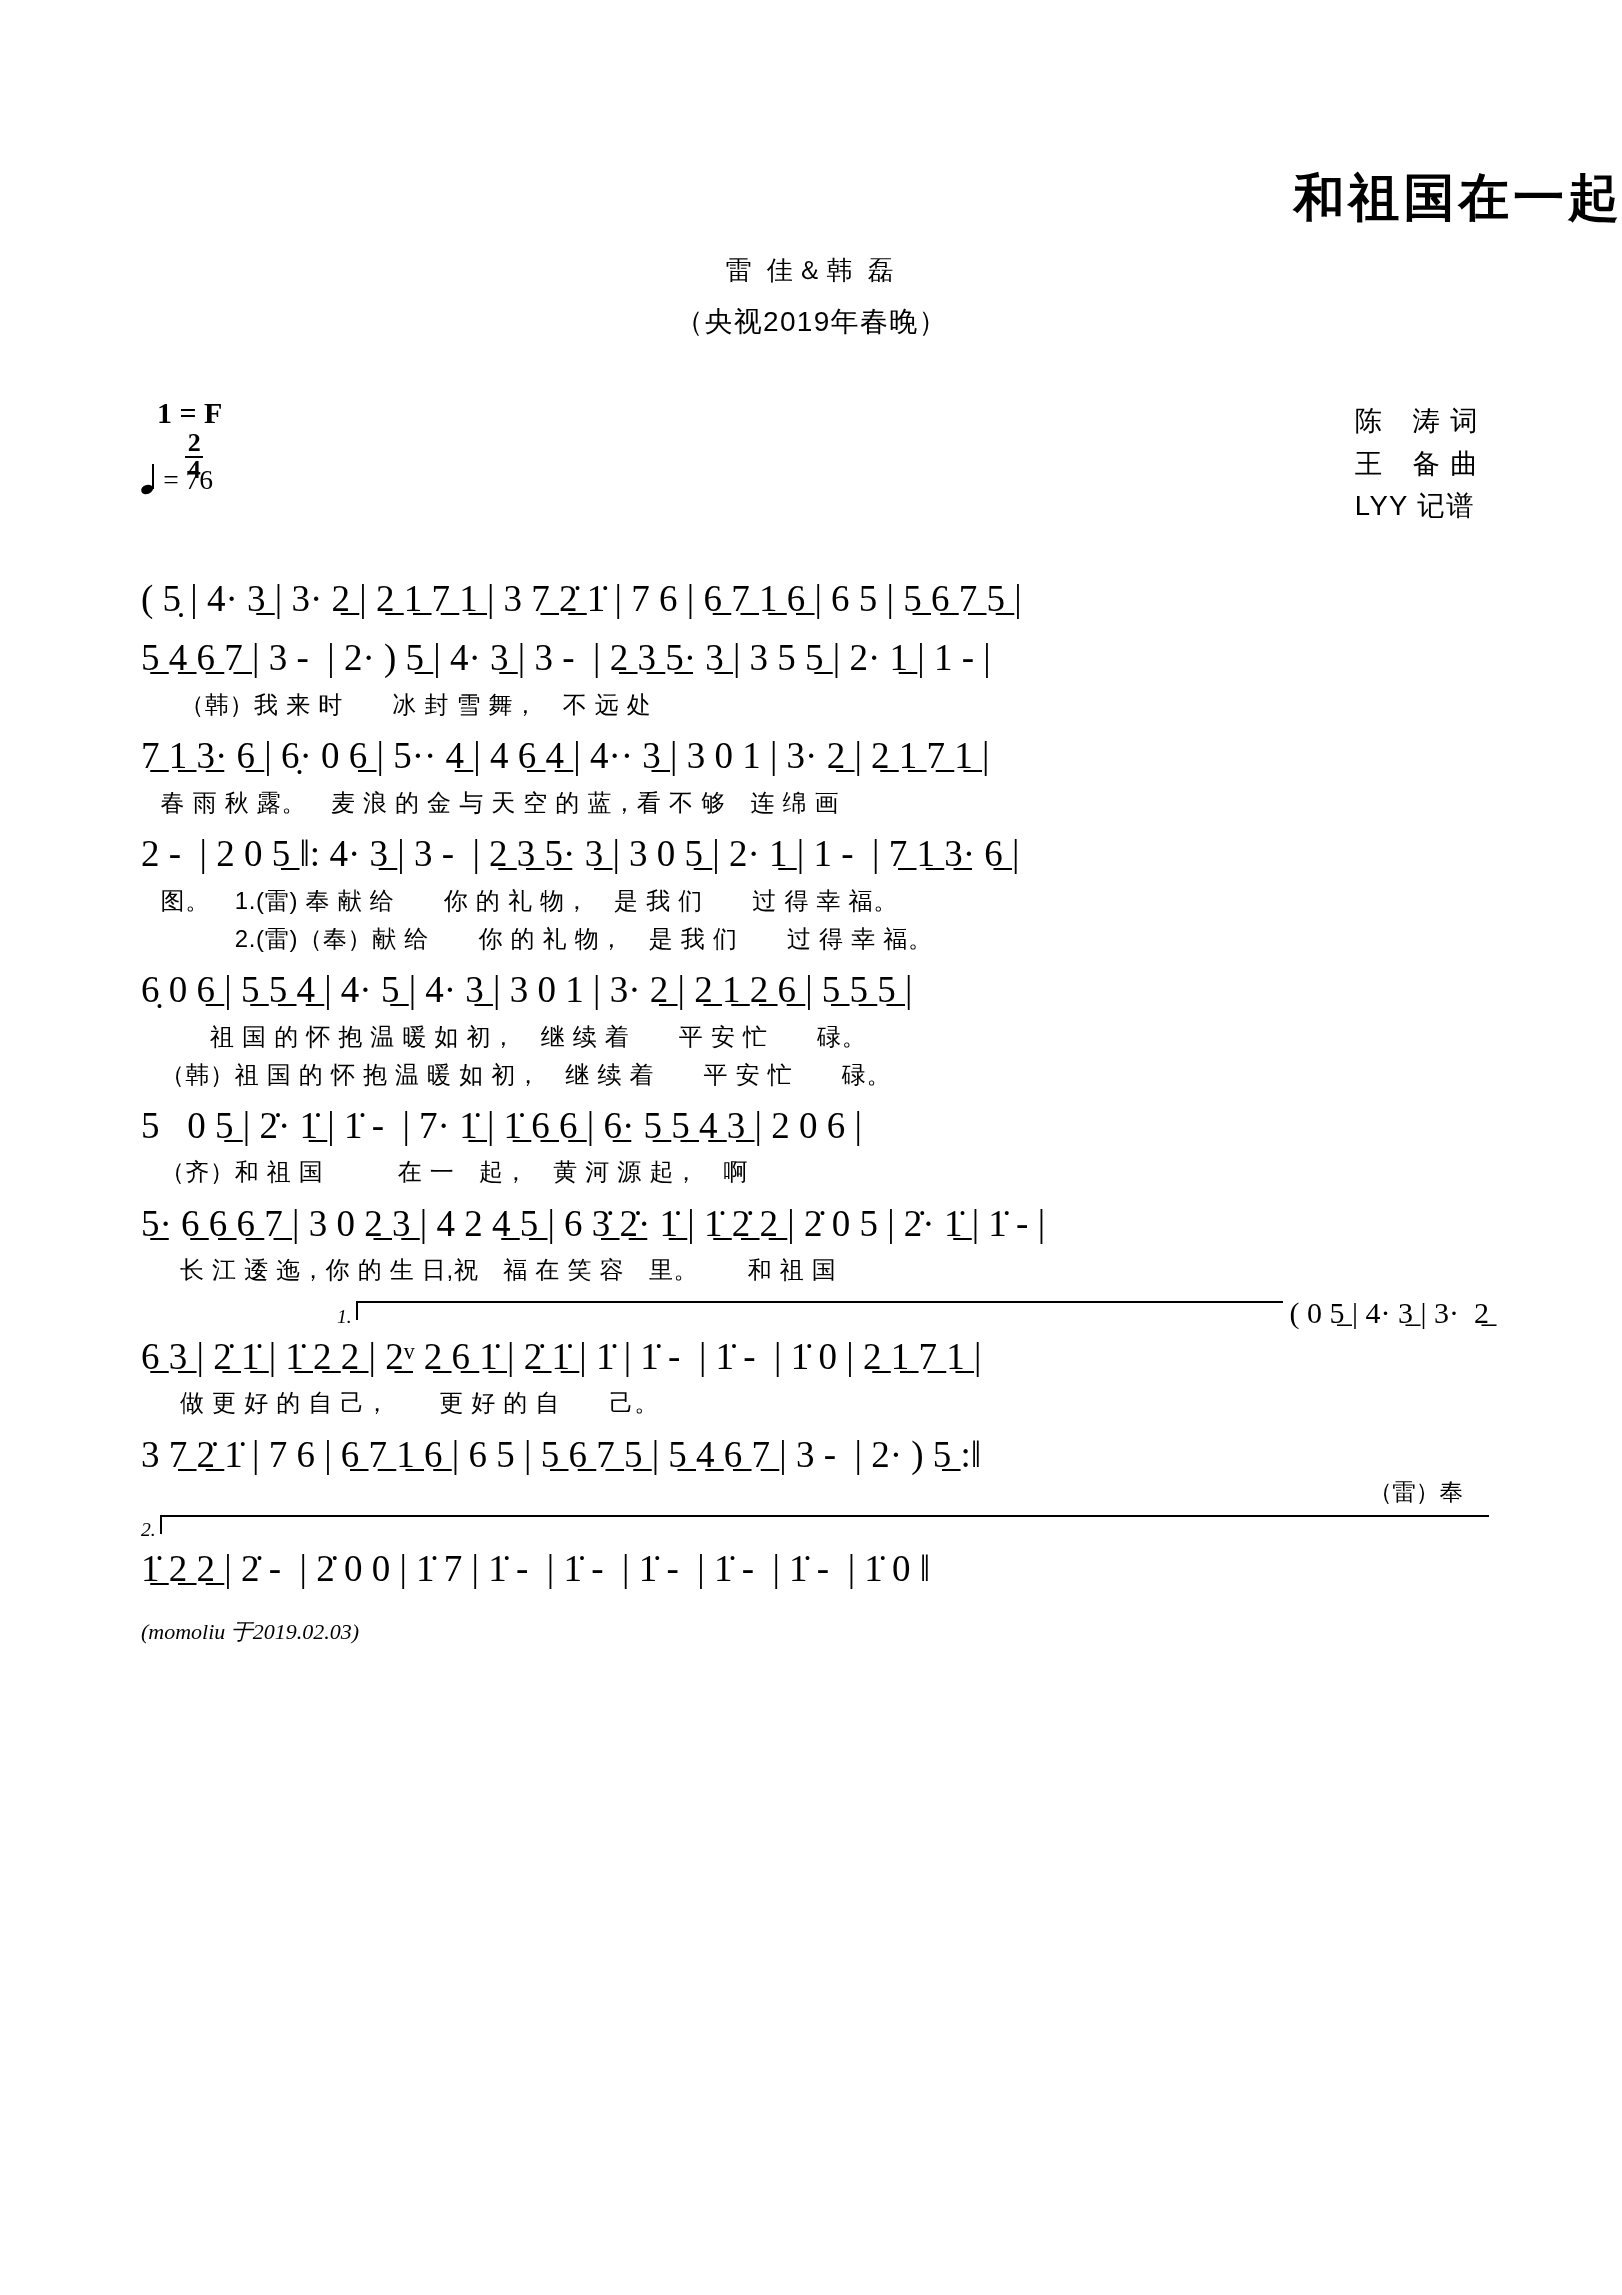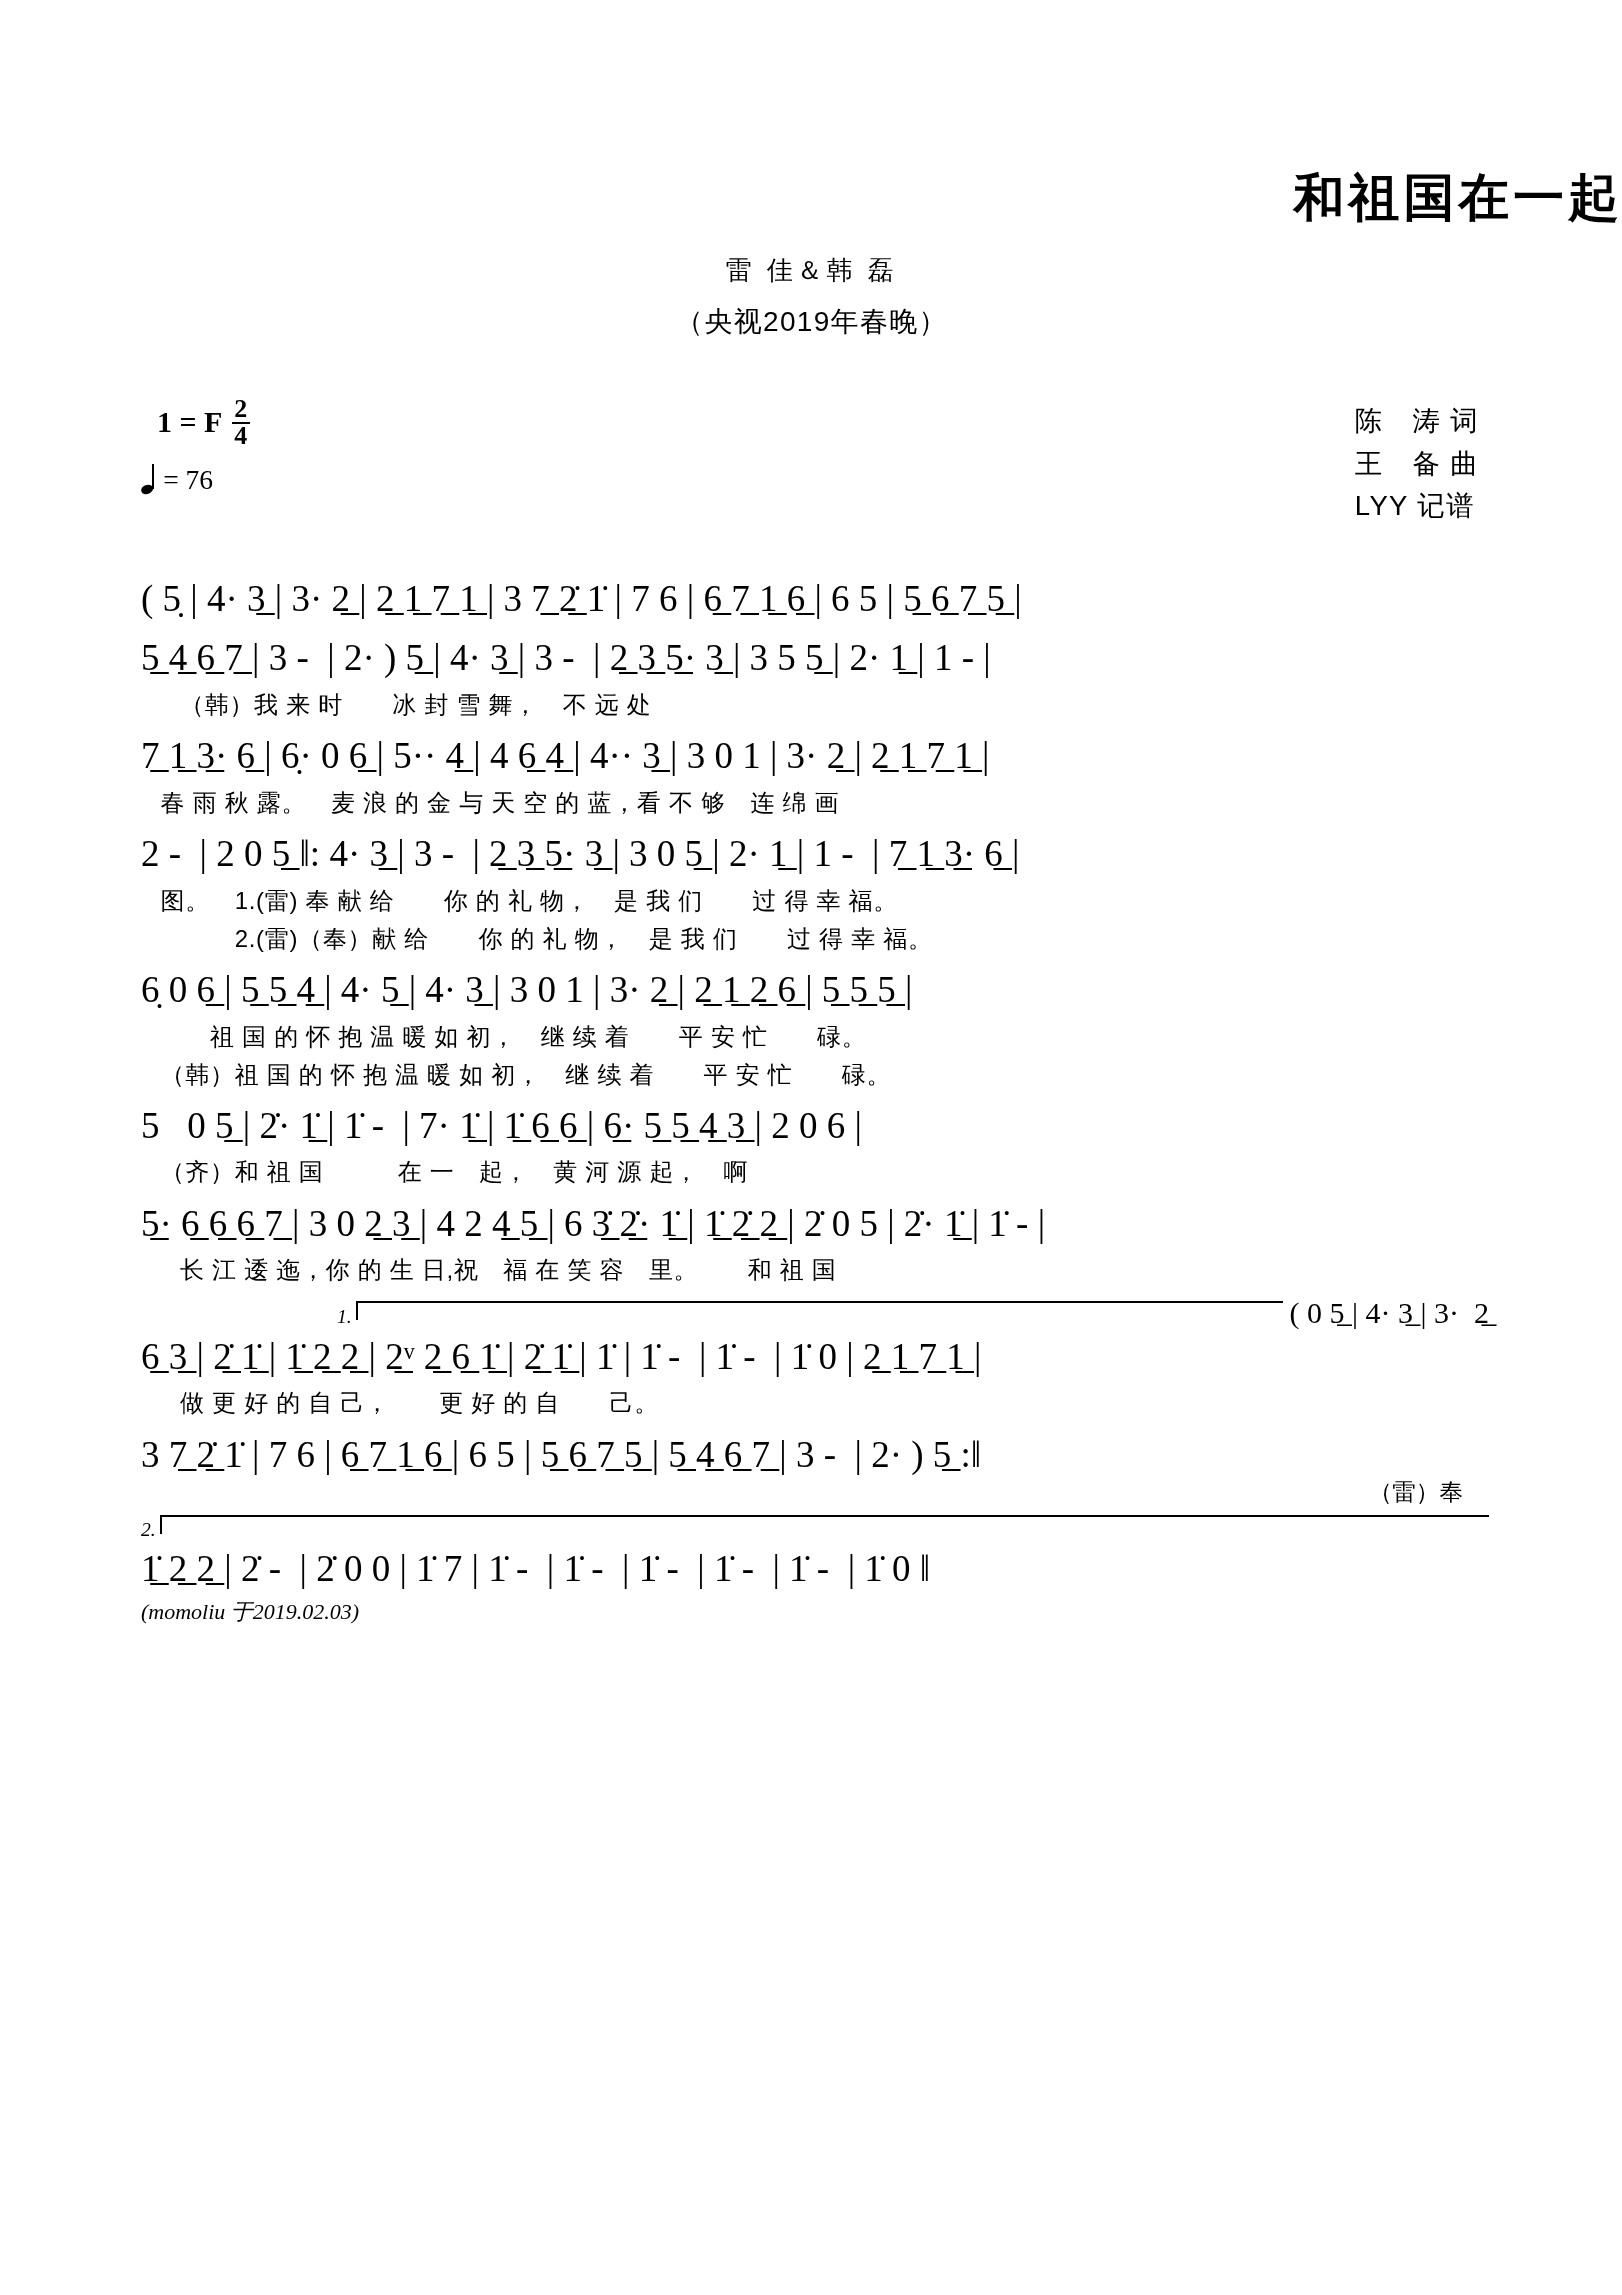--- a/index.html
+++ b/index.html
@@ -48,20 +48,21 @@
 
   .keysig {
     position: absolute;
     left: 157px;
     top: 232px;
     font-family: "Liberation Serif", serif;
     font-size: 30px;
     font-weight: bold;
     display: flex;
     align-items: center;
+    flex-direction: column;
   }
   .keysig .meter {
     display: inline-flex;
     flex-direction: column;
     align-items: center;
     line-height: 0.95;
     font-size: 26px;
     margin-left: 9.2px;
     position: relative;
     top: 1.3px;
@@ -143,20 +144,21 @@
     height: 38px;
     line-height: 38px;
     padding-left: 39px;
   }
   .lyrics.sub { padding-left: 19.6px; }
 
   .anno {
     font-family: "Liberation Serif", serif;
     font-style: italic;
     font-size: 22px;
+    margin-top: 20px;
   }
 
   .repeat-end {
     text-align: right;
     font-family: "Liberation Sans", sans-serif;
     font-size: 23.6px;
     padding-right: 26px;
     margin-top: -6.5px;
   }
   .ending-bracket {

